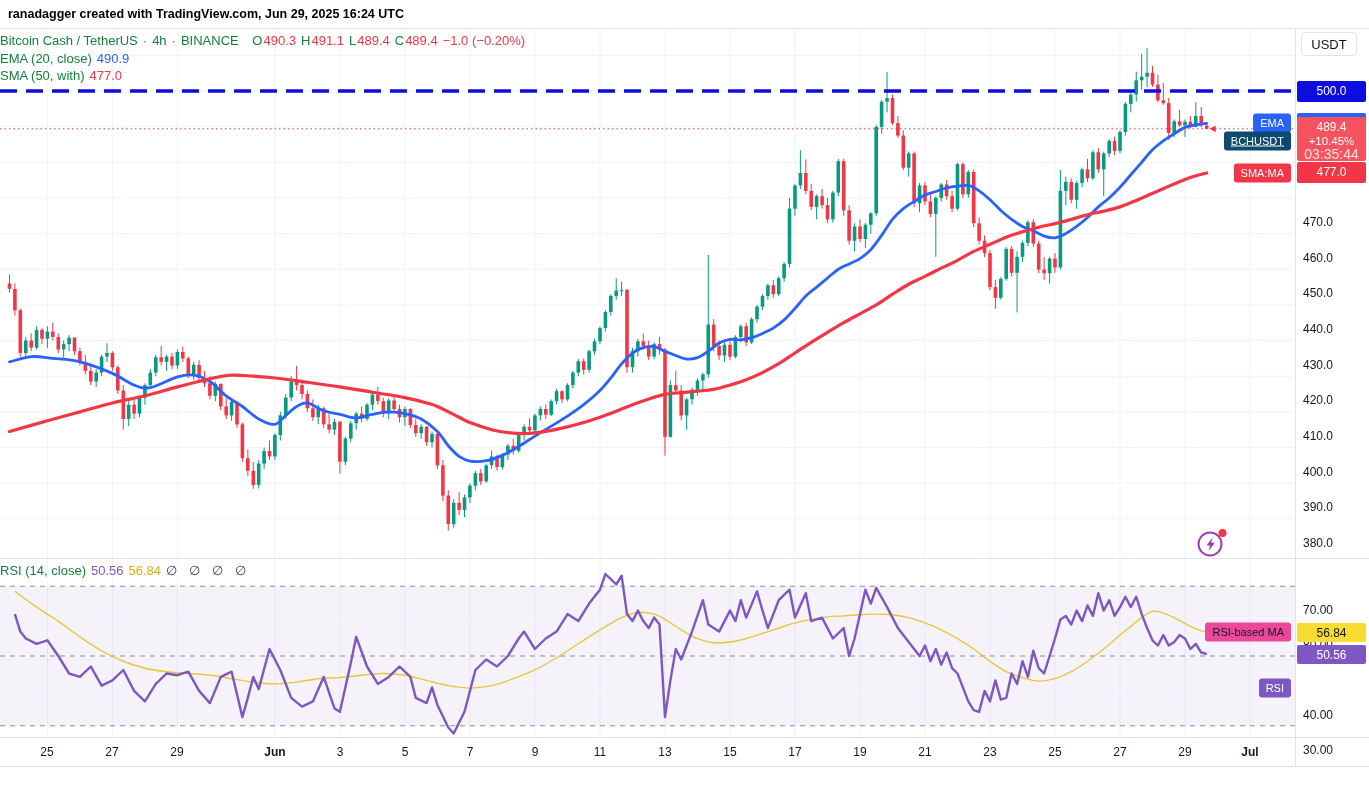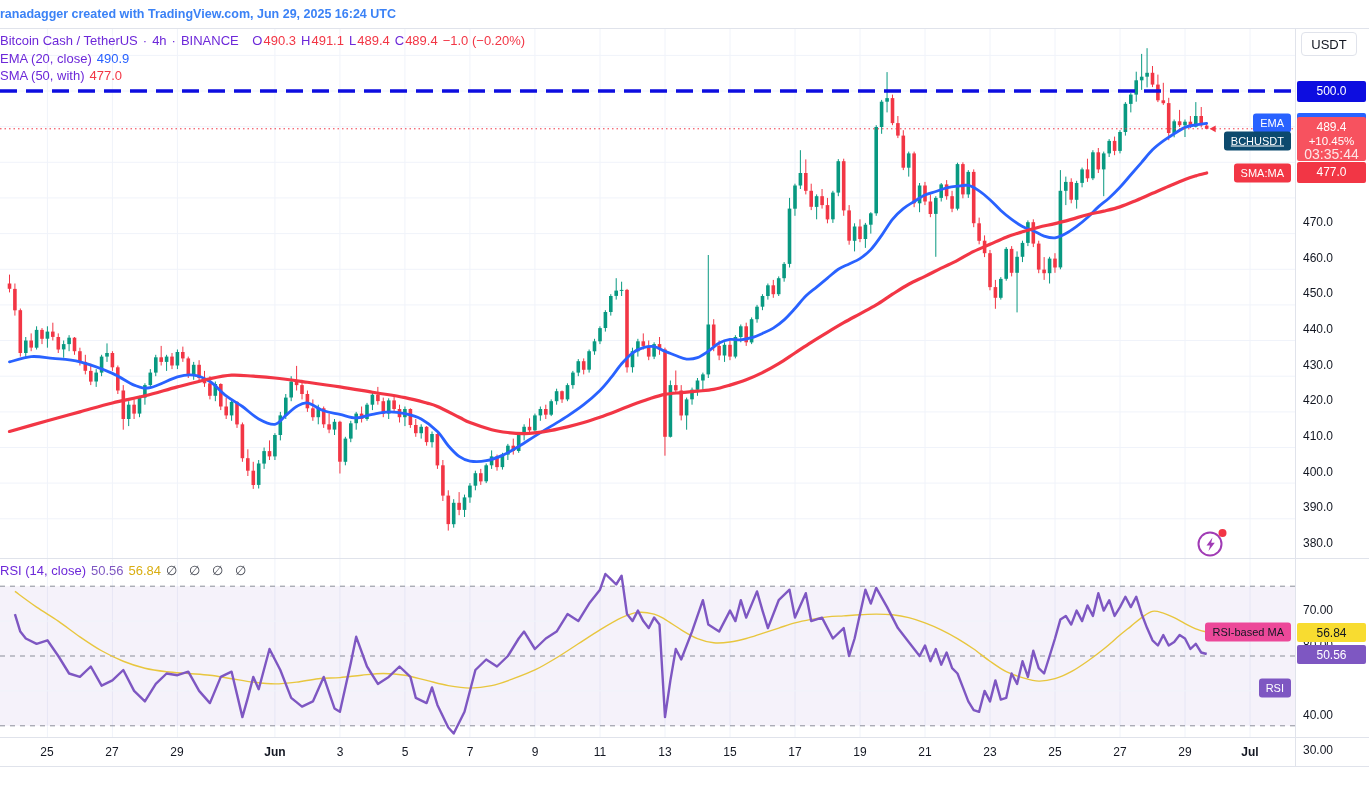--- a/index.html
+++ b/index.html
@@ -1,24 +1,24 @@
 <!DOCTYPE html>
 <html><head>
 <meta charset="utf-8">
 <style>
   html,body{margin:0;padding:0;background:#fff;}
   .screen{position:relative;width:1369px;height:801px;background:#fff;overflow:hidden;
           font-family:"Liberation Sans",sans-serif;color:#131722;}
-  .credit{position:absolute;top:0;left:0;right:0;height:28px;line-height:28px;padding-left:0;
-          font-size:12.5px;font-weight:bold;color:#3b82f6;}
+  .credit{position:absolute;top:0;left:0;right:0;height:28px;line-height:28px;padding-left:8px;
+          font-size:12.5px;font-weight:bold;color:#000000;}
   #chart-svg{position:absolute;left:0;top:0;}
   .hline{position:absolute;left:0;height:1px;background:#E0E3EB;}
   .vline{position:absolute;width:1px;background:#E0E3EB;}
   .legend{position:absolute;display:flex;align-items:center;gap:5px;font-size:13px;white-space:pre;z-index:30;}
-  .legend .dark{color:#6d28d9;}
+  .legend .dark{color:#15803d;}
   .legend .red{color:#F23645;}
   .legend .blue{color:#2962FF;}
   .legend .purple{color:#7E57C2;}
   .legend .yellow{color:#D9AE12;}
   .legend .muted{color:#434651;letter-spacing:4px;}
   .usdt-btn{position:absolute;left:1301px;top:32px;width:56px;height:24px;background:#fff;
             border:1px solid #E0E3EB;border-radius:4px;font-size:13px;color:#131722;
             font-family:"Liberation Sans",sans-serif;z-index:40;}
   .axis-tick{position:absolute;left:1303px;font-size:12px;color:#131722;z-index:20;margin-top:24px;}
   .time-label{position:absolute;top:745px;transform:translateX(-50%);font-size:12px;color:#131722;z-index:20;}

